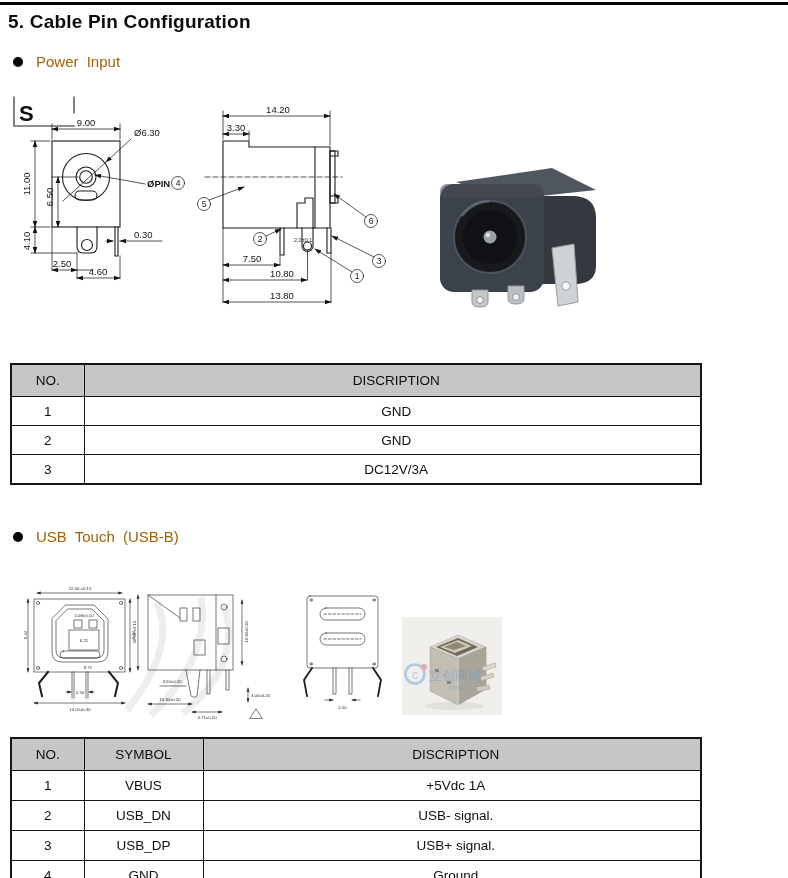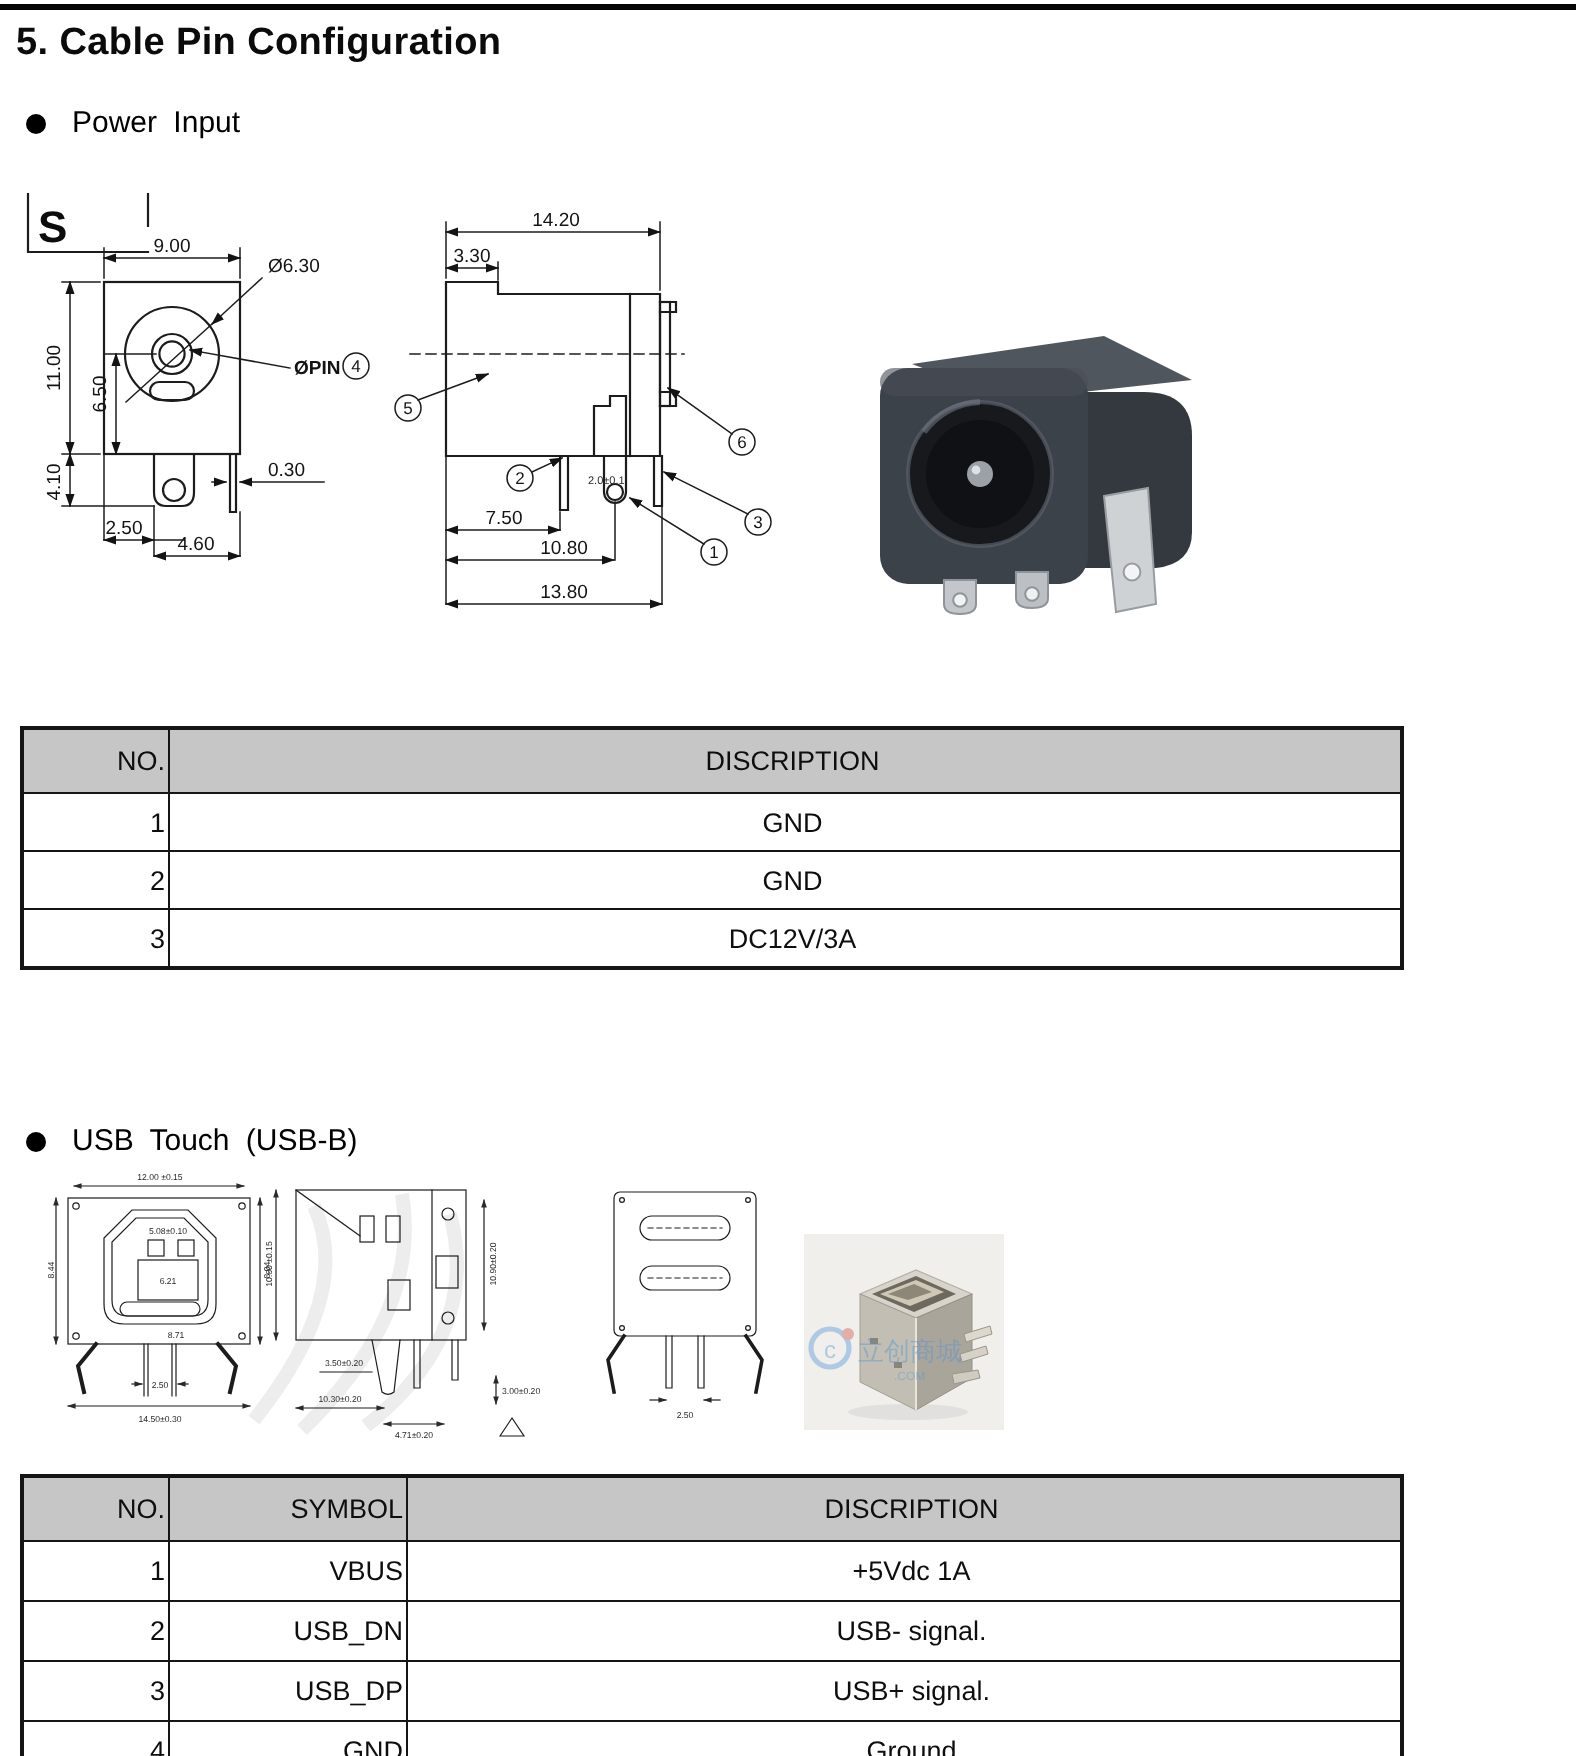--- a/index.html
+++ b/index.html
@@ -1,28 +1,28 @@
 <!DOCTYPE html>
 <html><head>
 <meta charset="utf-8">
 <style>
   html,body{margin:0;padding:0;background:#fff}
   .page{position:relative;width:788px;height:878px;background:#ffffff;overflow:hidden;
         font-family:"Liberation Sans",sans-serif;color:#111}
   .abs{position:absolute}
   .topline{position:absolute;left:0;top:2px;width:788px;height:3px;background:#050505}
   .title{position:absolute;left:8px;top:11px;font-size:19px;font-weight:bold;letter-spacing:.2px;color:#0b0b0b}
-  .bullet{position:absolute;display:flex;align-items:center;font-size:15px;color:#000000;word-spacing:4px}
+  .bullet{position:absolute;display:flex;align-items:center;font-size:15px;color:#a16207;word-spacing:4px}
   .bullet .dot{width:10px;height:10px;border-radius:50%;background:#000;margin-right:13px;flex:0 0 auto}
   table{border-collapse:collapse;width:692px;table-layout:fixed;border:2px solid #151515}
   th,td{border:1px solid #151515;font-size:13.5px;font-weight:normal;color:#0e0e0e;overflow:hidden;white-space:nowrap}
   th{background:#c6c6c6;height:29px}
   td{height:26px;background:#fff}
   table.usb td{height:27px}
-  .cen{text-align:right}
+  .cen{text-align:center}
   .lft{text-align:center;padding-left:9px}
   
   .ln{fill:none;stroke:#1c1c1c;stroke-width:1.1;stroke-linecap:square;stroke-linejoin:miter}
   .thin{stroke-width:.75}
   .hair{stroke-width:.6}
   .dtxt{font-family:"Liberation Sans",sans-serif;font-size:9.5px;fill:#131313}
   .ctxt{font-family:"Liberation Sans",sans-serif;font-size:8.5px;fill:#131313}
   .stxt{font-family:"Liberation Sans",sans-serif;font-size:4.3px;fill:#2a2a2a}
   .xtxt{font-family:"Liberation Sans",sans-serif;font-size:5.5px;fill:#2a2a2a}
 </style>
@@ -194,21 +194,21 @@
             <td class="lft">GND</td>
           </tr>
           <tr>
             <td class="cen">3</td>
             <td class="lft">DC12V/3A</td>
           </tr>
         </tbody>
     </table>
   </div>
 
-  <div class="bullet" style="left:13px;top:562px">
+  <div class="bullet" style="left:13px;top:528px">
     <span class="dot"></span>
     <span>USB Touch (USB-B)</span>
   </div>
 
   <svg class="abs" style="left:115px;top:585px" width="190" height="135" viewBox="0 0 190 135">
     <path d="M12,125 Q62,62 42,18 M36,130 Q96,72 86,12 M68,128 Q126,82 110,22" stroke="#ededed" stroke-width="7" fill="none"></path>
   </svg>
 
   <svg class="abs" style="left:22px;top:582px" width="118" height="142" viewBox="0 0 118 142">
     <defs>

